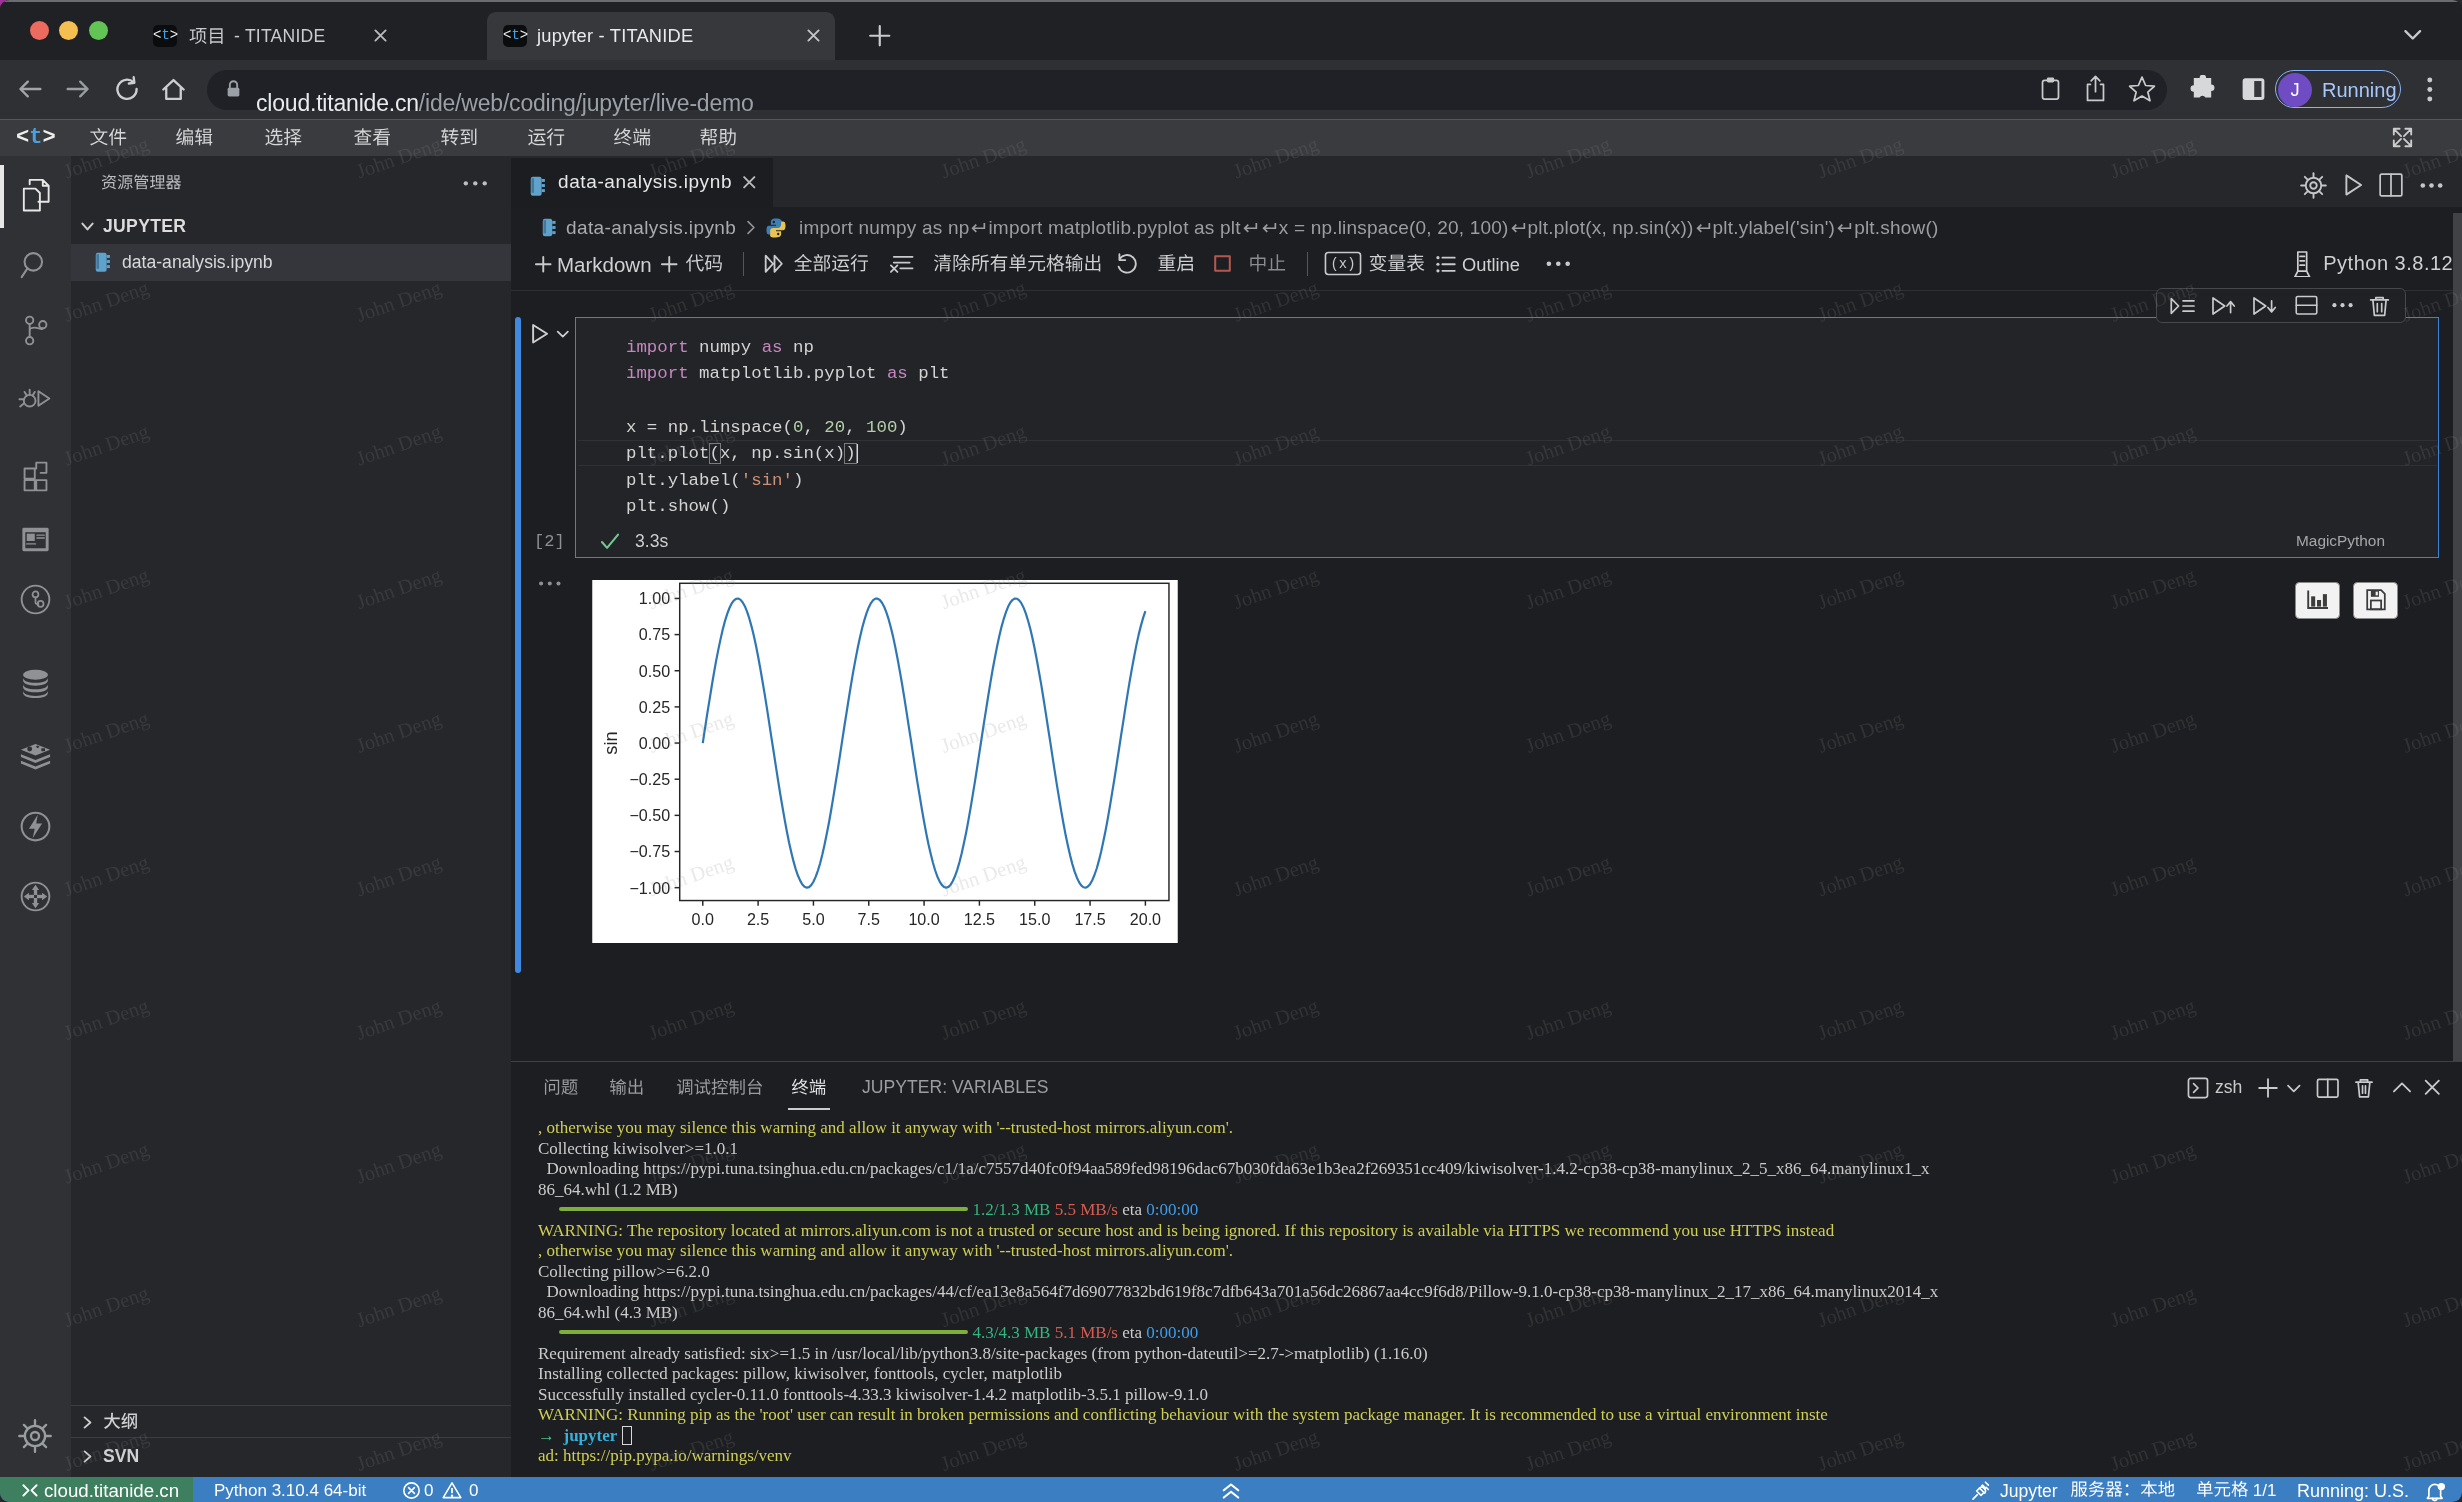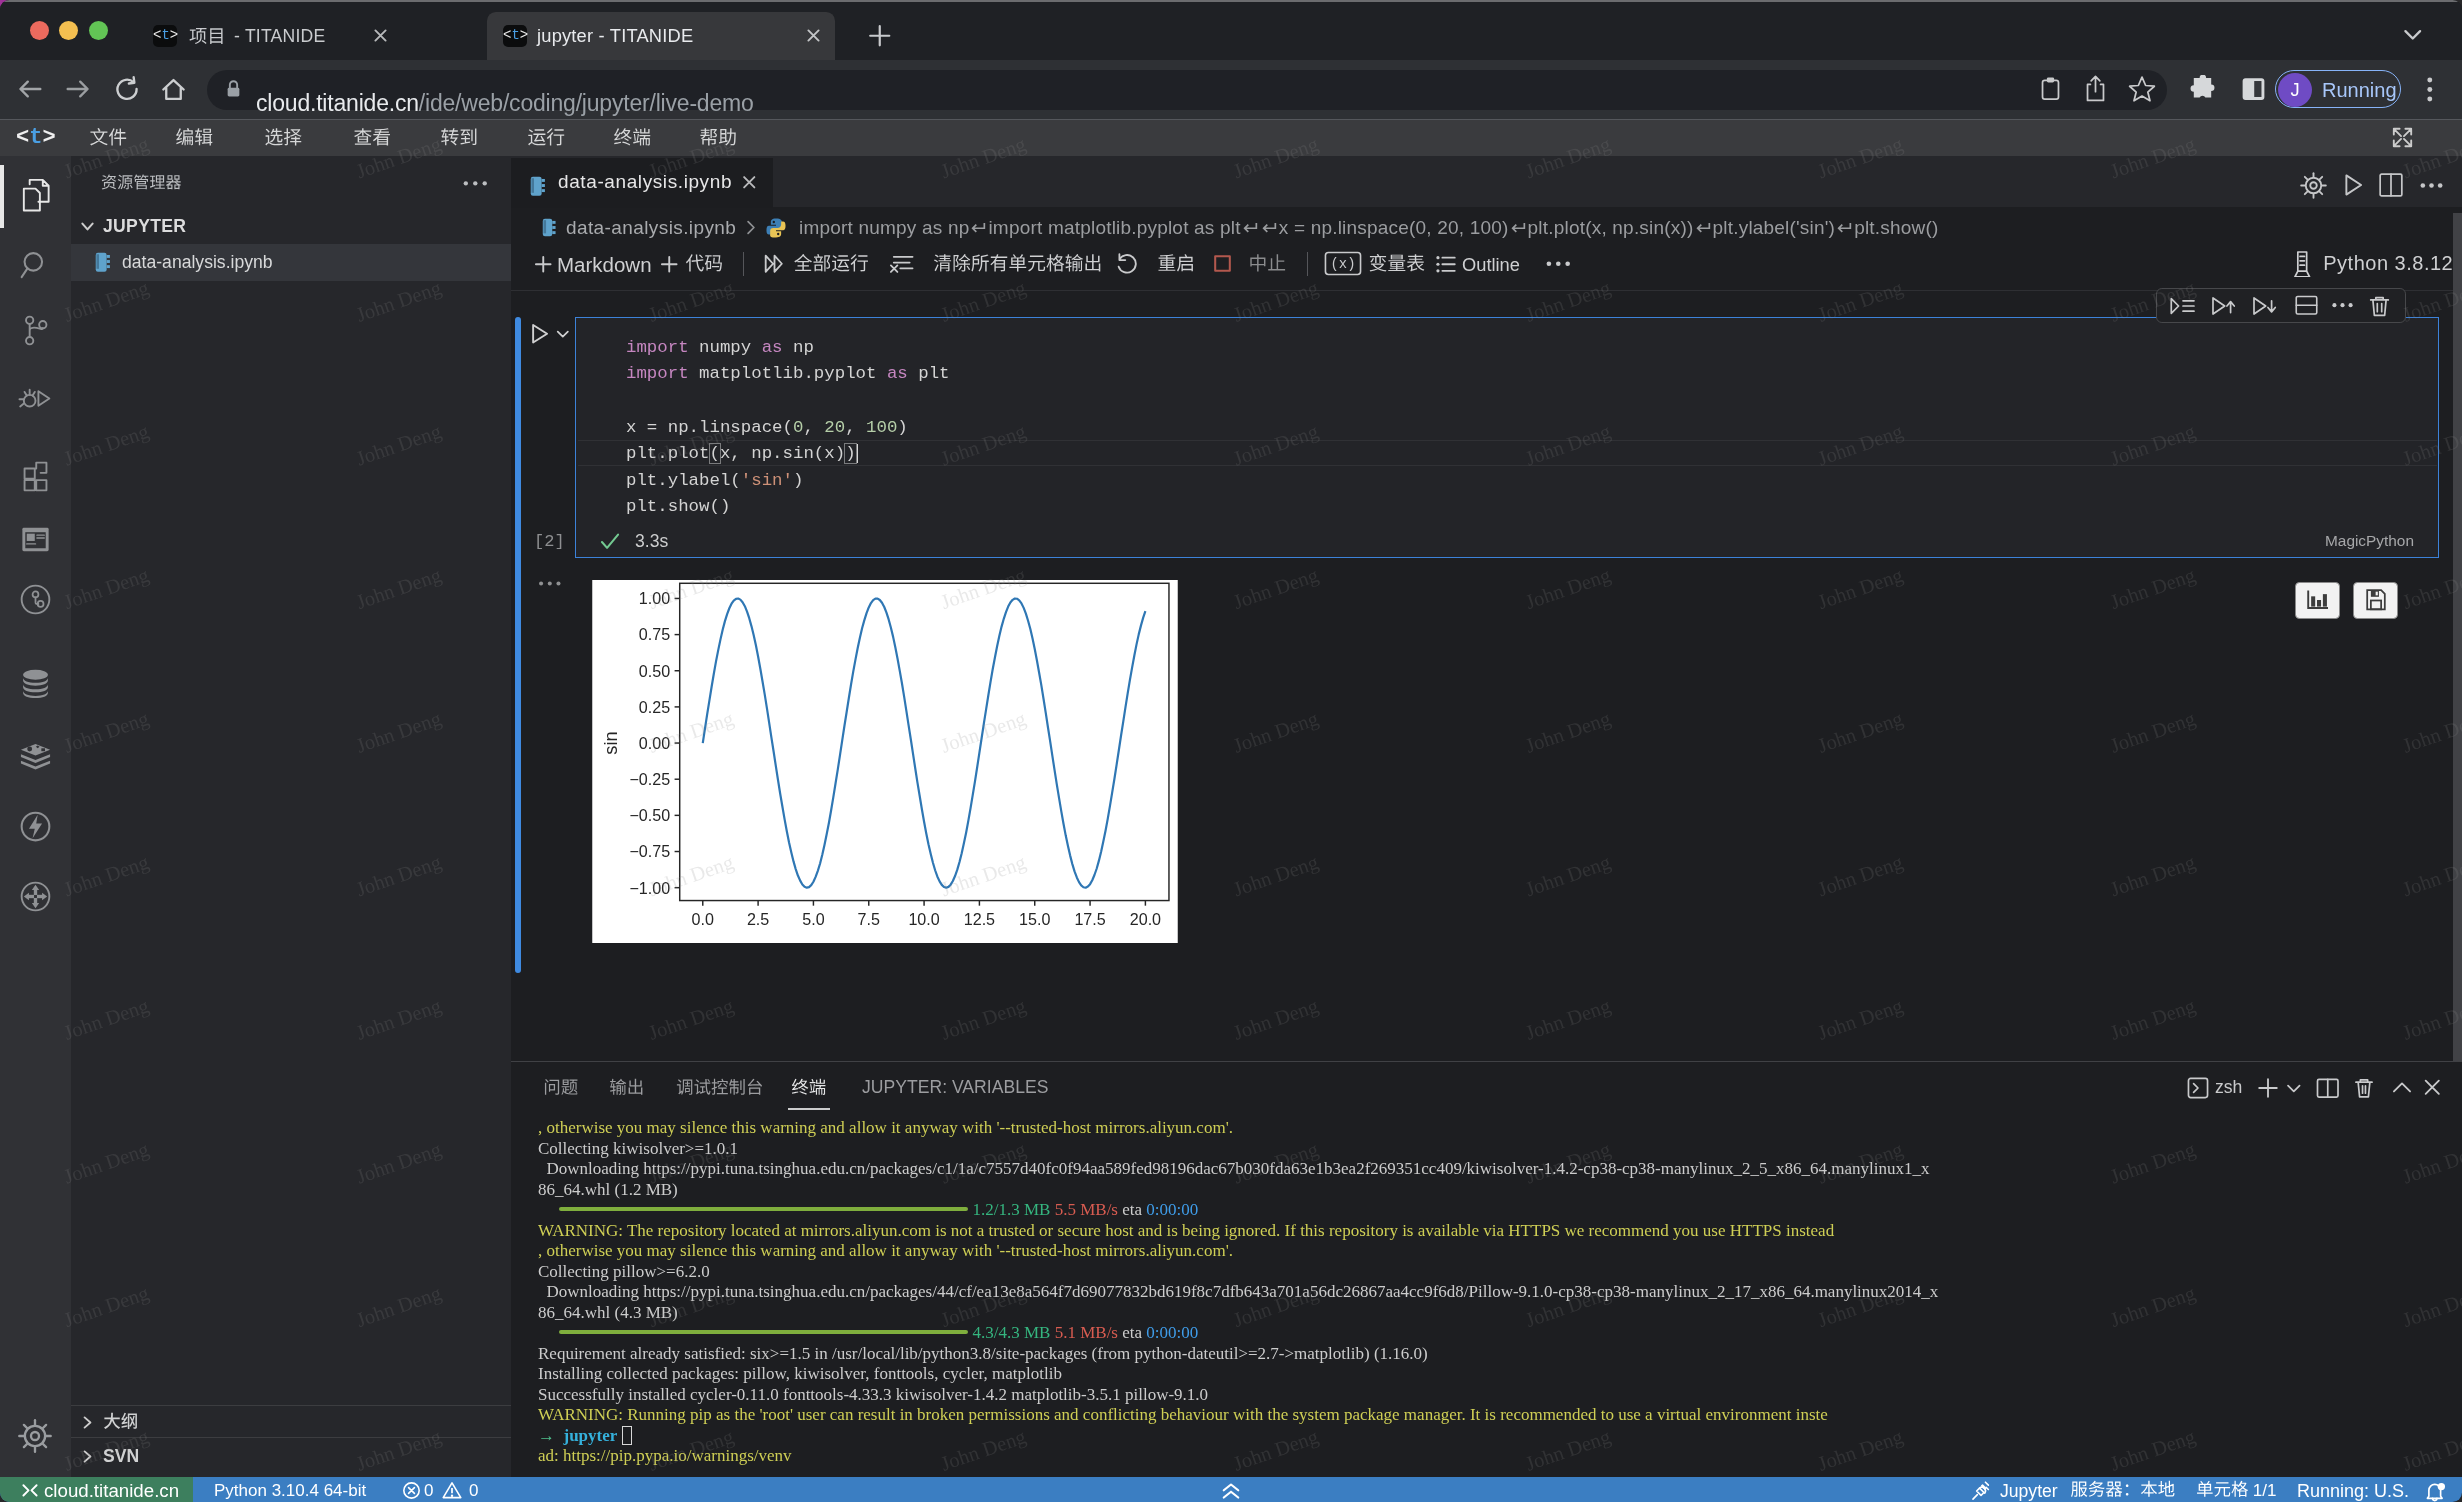--- a/index.html
+++ b/index.html
@@ -453,21 +453,21 @@
     <div style="position:absolute;left:626px;top:388px;height:26px;line-height:26px;font-family:'Liberation Mono';font-size:17.4px;color:#d4d4d4;white-space:pre"></div>
     <div style="position:absolute;left:626px;top:415px;height:26px;line-height:26px;font-family:'Liberation Mono';font-size:17.4px;color:#d4d4d4;white-space:pre">x = np.linspace(<span style="color:#b5cea8">0</span>, <span style="color:#b5cea8">20</span>, <span style="color:#b5cea8">100</span>)</div>
     <div style="position:absolute;left:626px;top:441px;height:26px;line-height:26px;font-family:'Liberation Mono';font-size:17.4px;color:#d4d4d4;white-space:pre">plt.plot<span style="outline:1.1px solid #7a7b7d">(</span>x, np.sin(x)<span style="outline:1.1px solid #7a7b7d">)</span><span style="border-right:2.2px solid #d8d8d8"></span></div>
     <div style="position:absolute;left:626px;top:468px;height:26px;line-height:26px;font-family:'Liberation Mono';font-size:17.4px;color:#d4d4d4;white-space:pre">plt.ylabel(<span style="color:#ce9178">'sin'</span>)</div>
     <div style="position:absolute;left:626px;top:494px;height:26px;line-height:26px;font-family:'Liberation Mono';font-size:17.4px;color:#d4d4d4;white-space:pre">plt.show()</div>
     <div style="position:absolute;left:534px;top:532px;font-family:'Liberation Mono';font-size:17px;color:#8e8f91">[2]</div>
     <svg style="position:absolute;left:599px;top:531px;" width="22" height="20.5" viewBox="0 0 30 28">
       <path fill="none" stroke="#73c991" stroke-width="2.8" stroke-linecap="round" stroke-linejoin="round" d="M4 15 L11 23 L26 5"></path>
     </svg>
     <div style="position:absolute;left:635px;top:531px;font-size:17.6px;color:#cdcecf">3.3s</div>
-    <div style="position:absolute;left:2296px;top:532px;width:147px;text-align:center;font-size:15.4px;color:#a6a7a9">MagicPython</div>
+    <div style="position:absolute;left:2296px;top:532px;width:147px;text-align:left;font-size:15.4px;color:#a6a7a9">MagicPython</div>
     <svg style="position:absolute;left:536px;top:579px;" width="29" height="10.3" viewBox="0 0 40 14">
       <circle cx="7" cy="6" r="2.8" fill="#8f9092"></circle>
       <circle cx="19" cy="6" r="2.8" fill="#8f9092"></circle>
       <circle cx="31" cy="6" r="2.8" fill="#8f9092"></circle>
     </svg>
     <svg style="position:absolute;left:592px;top:580px;" width="586" height="363" viewBox="0 0 800 496">
       <rect x="0" y="0" width="800" height="496" fill="#ffffff"></rect>
       <rect x="119.5" y="4.5" width="668.5" height="433.5" fill="none" stroke="#262626" stroke-width="2"></rect>
       <line x1="112.5" y1="25.2" x2="119.5" y2="25.2" stroke="#262626" stroke-width="2"></line>
       <text x="106.5" y="33.2" font-size="22" fill="#262626" text-anchor="end" font-family="Liberation Sans">1.00</text>

